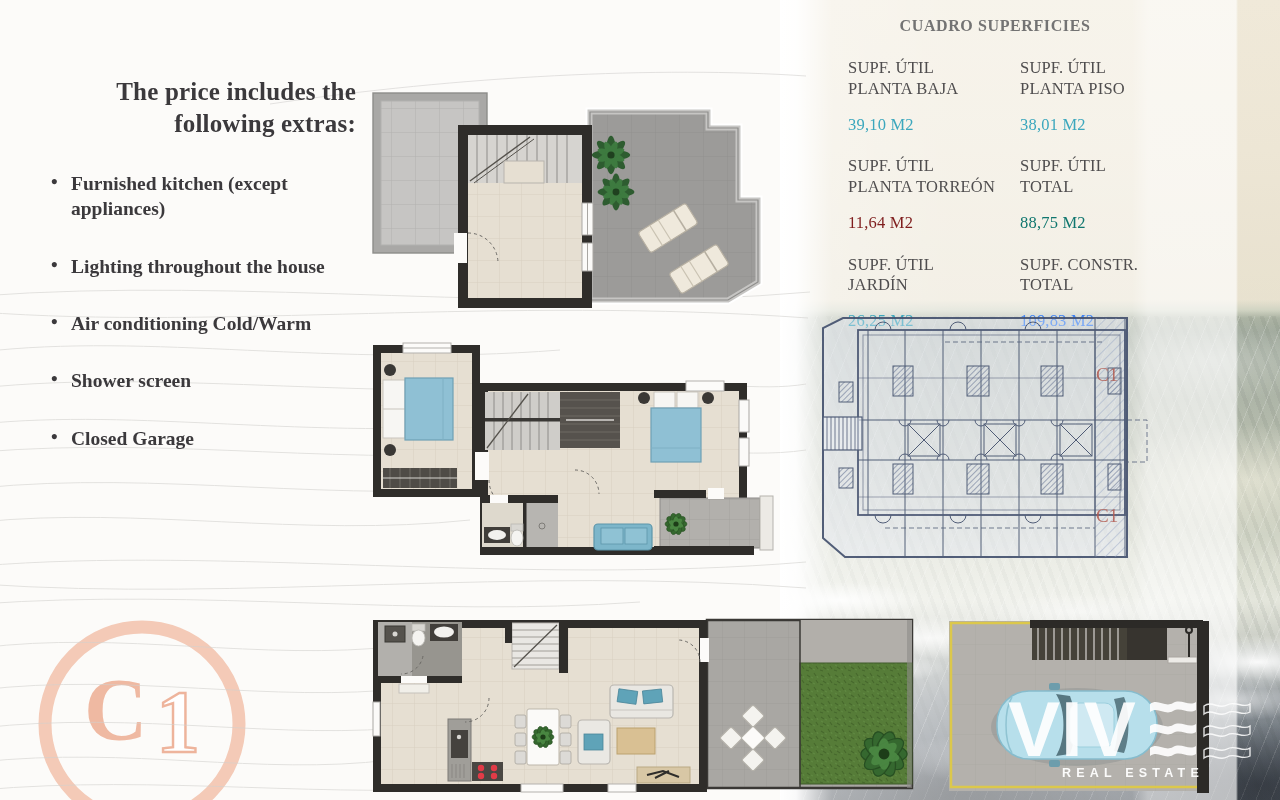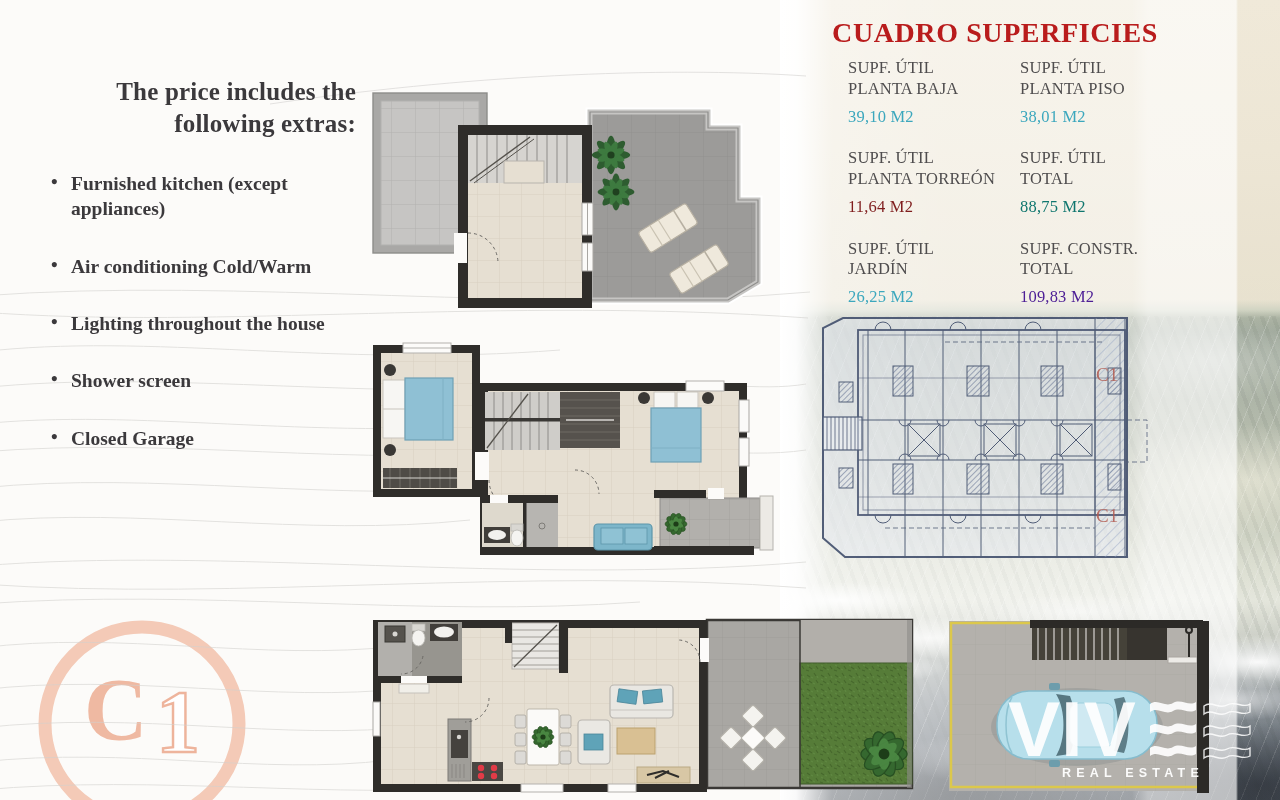--- a/index.html
+++ b/index.html
@@ -40,25 +40,25 @@
 
   
   .extras{position:absolute;left:44px;top:76px;width:312px;color:#3b393c;}
   .extras h2{margin:0 0 8px 0;font-size:25px;line-height:1.26;font-weight:700;letter-spacing:.2px;text-align:right;}
   .extras ul{margin:0;padding:0;list-style:none;font-size:19.5px;font-weight:700;line-height:1.3;}
   .extras li{position:relative;padding-left:27px;margin-bottom:4px;margin-top:32px;}
   .extras li::before{content:"\2022";position:absolute;left:7px;top:-1px;font-size:19px;}
 
   
   .surf-title{position:absolute;left:828px;top:17px;width:334px;text-align:center;
-    font-size:28px;font-weight:700;letter-spacing:.6px;color:#b91c1c;}
+    font-size:16px;font-weight:700;letter-spacing:.6px;color:#737373;}
   .surf-grid{position:absolute;left:848px;top:58px;width:312px;display:grid;
     grid-template-columns:172px auto;row-gap:21px;}
   .surf-cell{font-size:16.5px;line-height:1.26;color:#4f4d4e;letter-spacing:.2px;}
-  .surf-val{margin-top:7px;}
+  .surf-val{margin-top:15px;}
 
   
   .stamp-text{font-family:"Liberation Serif",serif;font-weight:700;}
 
   svg{display:block;}
   text{font-family:"Liberation Serif", serif;}
   .sans{font-family:"Liberation Sans", sans-serif;}
 </style>
 </head>
 <body>
@@ -173,22 +173,22 @@
       <path d="M-20,762 C130,746 260,776 390,760"></path>
       <path d="M-20,790 C160,774 330,800 500,786"></path>
       <path d="M270,104 C460,76 660,66 806,76"></path>
     </g>
   </svg>
 
   <div class="extras">
     <h2>The price includes the following extras:</h2>
     <ul>
       <li>Furnished kitchen (except appliances)</li>
+      <li>Lighting throughout the house</li>
       <li>Air conditioning Cold/Warm</li>
-      <li>Lighting throughout the house</li>
       <li>Shower screen</li>
       <li>Closed Garage</li>
     </ul>
   </div>
 
   <div class="surf-title">CUADRO SUPERFICIES</div>
   <div class="surf-grid">
     <div class="surf-cell">
       <div>SUPF. ÚTIL</div>
       <div>PLANTA BAJA</div>
@@ -210,21 +210,21 @@
       <div class="surf-val" style="color:#0f766e">88,75 M2</div>
     </div>
     <div class="surf-cell">
       <div>SUPF. ÚTIL</div>
       <div>JARDÍN</div>
       <div class="surf-val" style="color:#3ba7bd">26,25 M2</div>
     </div>
     <div class="surf-cell">
       <div>SUPF. CONSTR.</div>
       <div>TOTAL</div>
-      <div class="surf-val" style="color:#4c1d95">109,83 M2</div>
+      <div class="surf-val" style="color:#3b82f6">109,83 M2</div>
     </div>
   </div>
 
   <svg class="abs" style="left:368px;top:85px" width="400" height="232" viewBox="0 0 400 232">
 
     <rect x="5" y="8" width="114" height="160" fill="#a9a8a6" stroke="#8e8d8b" stroke-width="1.4"></rect>
     <rect x="13" y="16" width="98" height="144" fill="url(#patRoof)" stroke="#b2b1af" stroke-width="1"></rect>
 
     <path d="M222,27 H340 V43 H370 V115 H390 V197 L360,215 H222 Z" fill="#ffffff" stroke="#ffffff" stroke-width="9"></path>
     <path d="M222,27 H340 V43 H370 V115 H390 V197 L360,215 H222 Z" fill="url(#patTerr)" stroke="#c6c5c3" stroke-width="5"></path>

